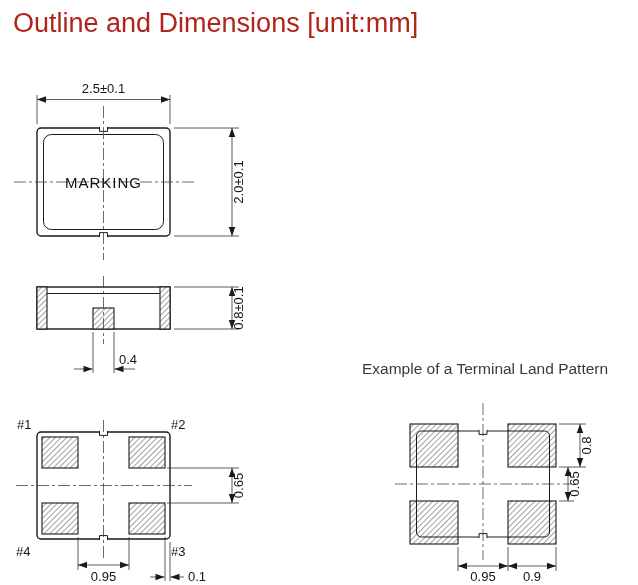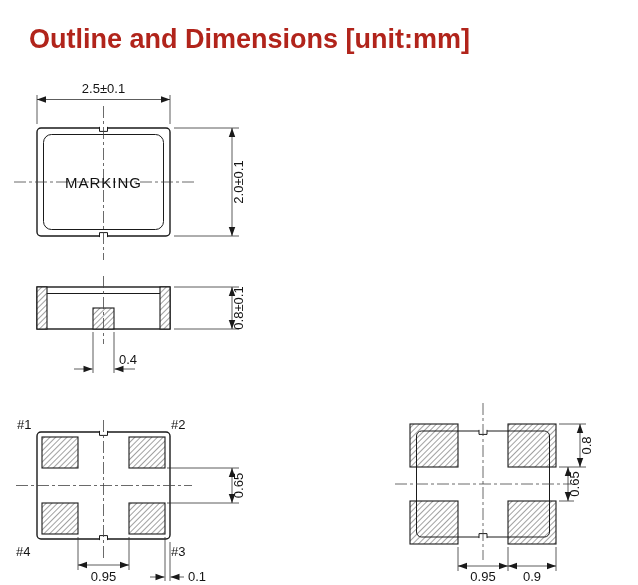--- a/index.html
+++ b/index.html
@@ -1,37 +1,38 @@
 <!DOCTYPE html>
 <html><head>
 <meta charset="utf-8">
 <style>
   html,body{margin:0;padding:0;background:#fff;}
   .page{position:relative;width:638px;height:585px;background:#ffffff;overflow:hidden;
         font-family:"Liberation Sans",sans-serif;}
-  .title{position:absolute;left:13px;top:8px;margin:16px;font-size:27px;font-weight:bold;
+  .title{position:absolute;left:13px;top:8px;margin:0;font-size:27px;font-weight:normal;
          color:#b1241b;letter-spacing:0;white-space:nowrap;}
   .caption{position:absolute;left:362px;top:360px;font-size:15.5px;color:#3a3a3a;white-space:nowrap;}
   svg{position:absolute;left:0;top:0;}
   svg text{font-family:"Liberation Sans",sans-serif;}
   .dtx{font-size:13px;fill:#141414;}
   .marking{font-size:15px;letter-spacing:1px;fill:#111;}
   .body{fill:#ffffff;stroke:#1a1a1a;stroke-width:1.4;}
   .thin{fill:none;stroke:#1a1a1a;stroke-width:1;}
   .notch{fill:#ffffff;stroke:#1a1a1a;stroke-width:1;}
   .hatchbox{fill:url(#hatch);stroke:#1a1a1a;stroke-width:1.1;}
   .dim{stroke:#333;stroke-width:0.8;fill:none;}
   .cl{stroke:#444;stroke-width:0.8;fill:none;stroke-dasharray:12 3 3 3;}
 </style>
 </head>
 <body>
 
 <div class="page">
 
   <h1 class="title">Outline and Dimensions [unit:mm]</h1>
+  <div class="caption">Example of a Terminal Land Pattern</div>
 
   <svg width="638" height="585" viewBox="0 0 638 585">
     <defs>
       <pattern id="hatch" width="4" height="4" patternUnits="userSpaceOnUse" patternTransform="rotate(45)">
         <rect width="4" height="4" fill="#ffffff"></rect>
         <line x1="0" y1="0" x2="0" y2="4" stroke="#2f2f2f" stroke-width="0.9"></line>
       </pattern>
       <marker id="arr" viewBox="0 0 10 10" refX="9.5" refY="5" markerWidth="9.5" markerHeight="9.5" markerUnits="userSpaceOnUse" orient="auto-start-reverse">
         <path d="M0,1.6 L9.5,5 L0,8.4 z" fill="#1a1a1a"></path>
       </marker>

